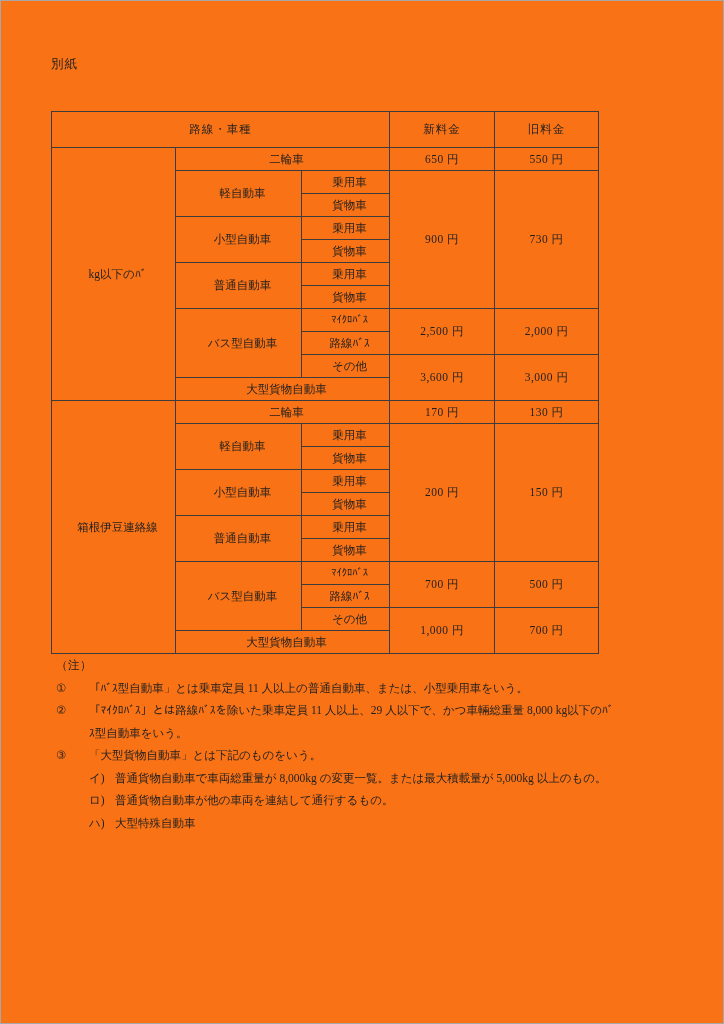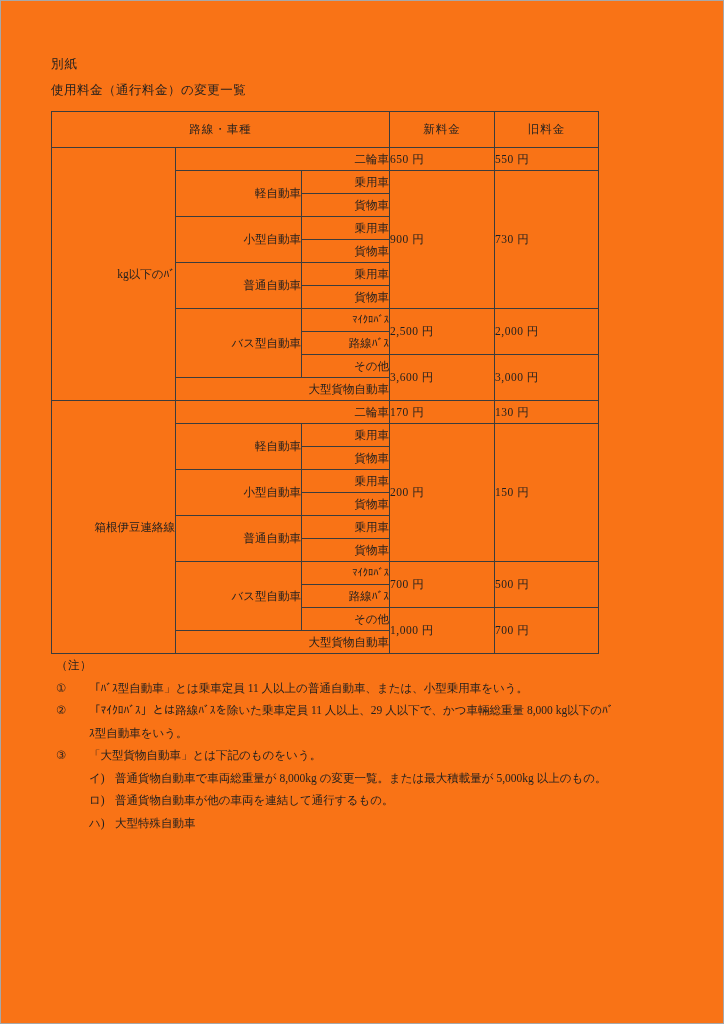--- a/index.html
+++ b/index.html
@@ -35,22 +35,22 @@
     border:1px solid #3c3c3c;
     font-size:11.5px;
     font-weight:normal;
     padding:0;
     height:22px;
     vertical-align:middle;
     overflow:hidden;
     white-space:nowrap;
   }
   .fee-table th { height:35px; text-align:center; letter-spacing:1px; }
-  .fee-table td.label { text-align:right; padding-left:8px; }
-  .fee-table td.fee { text-align:left; letter-spacing:0.5px; }
+  .fee-table td.label { text-align:center; padding-left:8px; }
+  .fee-table td.fee { text-align:center; letter-spacing:0.5px; }
   .fee-table td.half { font-size:10.5px;font-family:Liberation Mono, monospace; }
   .notes {
     position:absolute; left:55px; top:653px; width:630px;
     font-size:11.5px; line-height:22.5px;
   }
   .note-heading { letter-spacing:0.5px; }
   .note-item { display:flex; }
   .note-marker { width:33px; flex:none; }
   .note-lines { flex:1; }
   .note-line { display:block; }
@@ -58,21 +58,20 @@
   .note-sub { display:flex; }
   .sub-marker { width:26px; flex:none; }
   .sub-text { flex:1; }
 </style>
 </head>
 <body>
 
 <div class="page">
 
   <div class="doc-label">別紙</div>
-  <div class="doc-title">使用料金（通行料金）の変更一覧</div>
 
   <table class="fee-table">
     <colgroup>
       <col style="width:124px">
         <col style="width:126px">
         <col style="width:88px">
         <col style="width:105px">
         <col style="width:104px">
     </colgroup>
     <thead>

